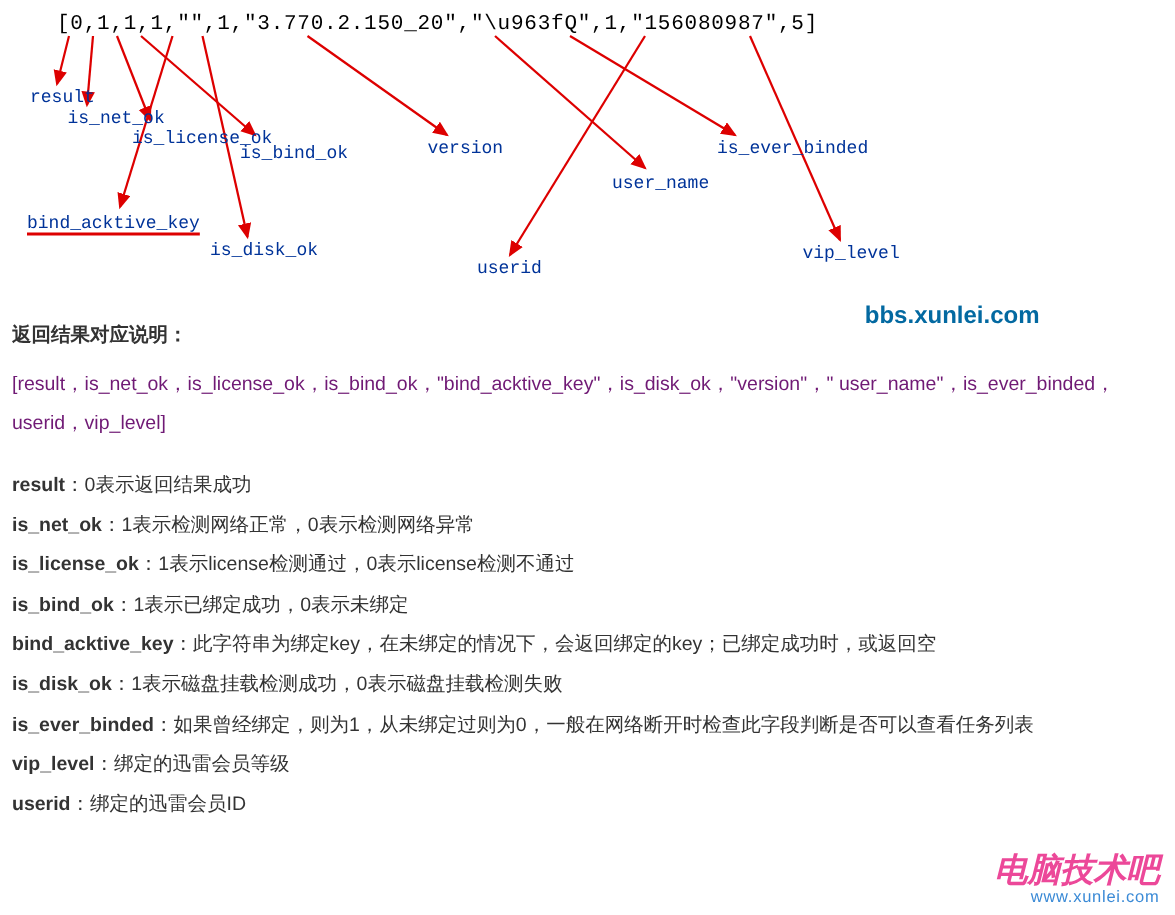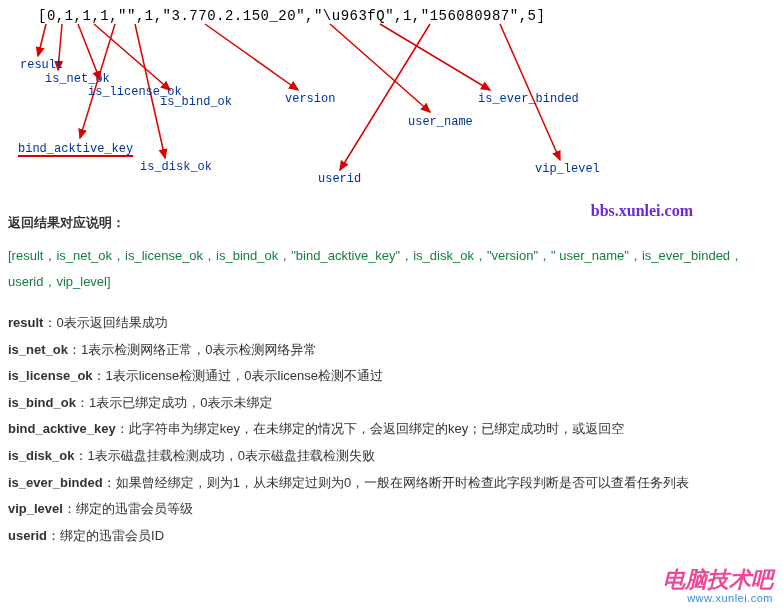--- a/index.html
+++ b/index.html
@@ -44,38 +44,38 @@
       top: 0;
       left: 0;
       width: 100%;
       height: 200px;
       pointer-events: none;
     }
     .watermark1 {
       position: absolute;
       top: 202px;
       right: 90px;
-      font-family: Liberation Serif, serif;
+      font-family: Liberation Sans, sans-serif;
       font-size: 16px;
       font-weight: bold;
-      color: #6d28d9;
+      color: #0369a1;
     }
     .content {
       padding: 10px 21px 0 8px;
       line-height: 2.05;
     }
     .section-title {
       font-weight: bold;
       margin-bottom: 6px;
       font-size: 13px;
     }
     .field-list {
       margin-bottom: 14px;
       font-size: 13px;
-      color: #15803d;
+      color: #701a75;
     }
     .desc-line { font-size: 13px; }
     .desc-line b { font-weight: bold; }
     .desc-line.hl {
       text-decoration-color: #d00;
       text-decoration-thickness: 2px;
       text-underline-offset: 4px;
     }
     .watermark2 {
       position: absolute;

